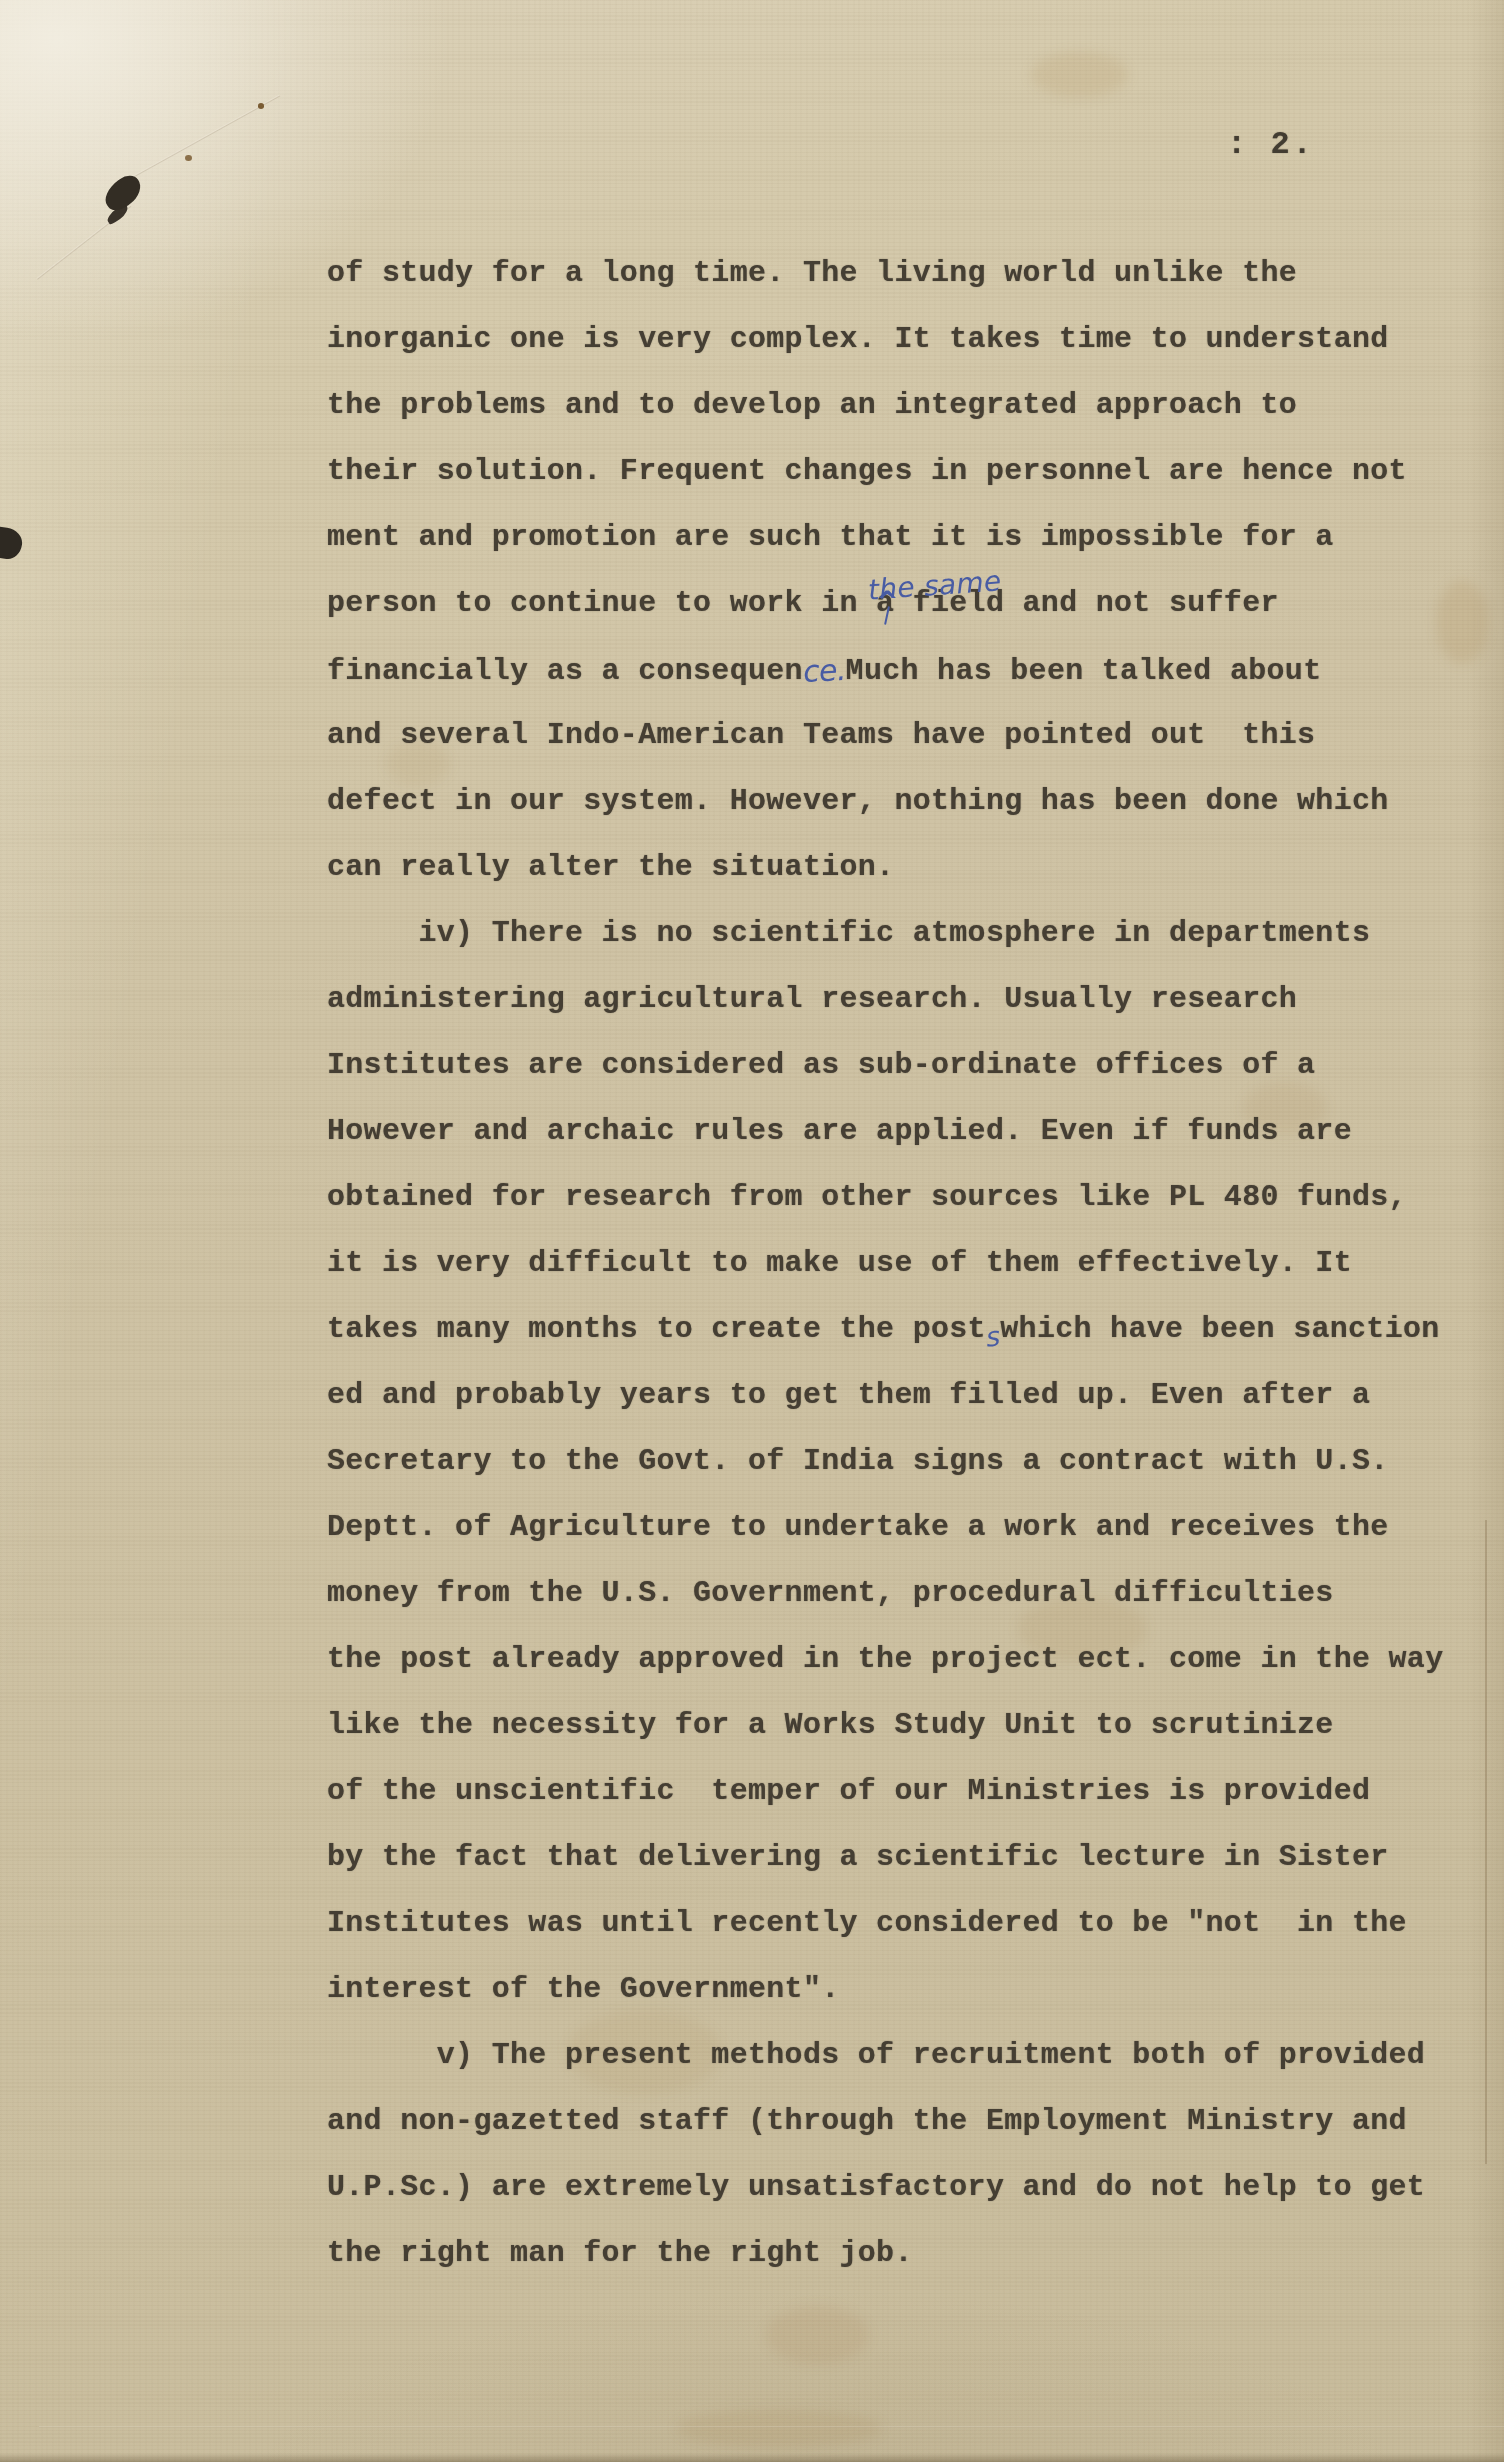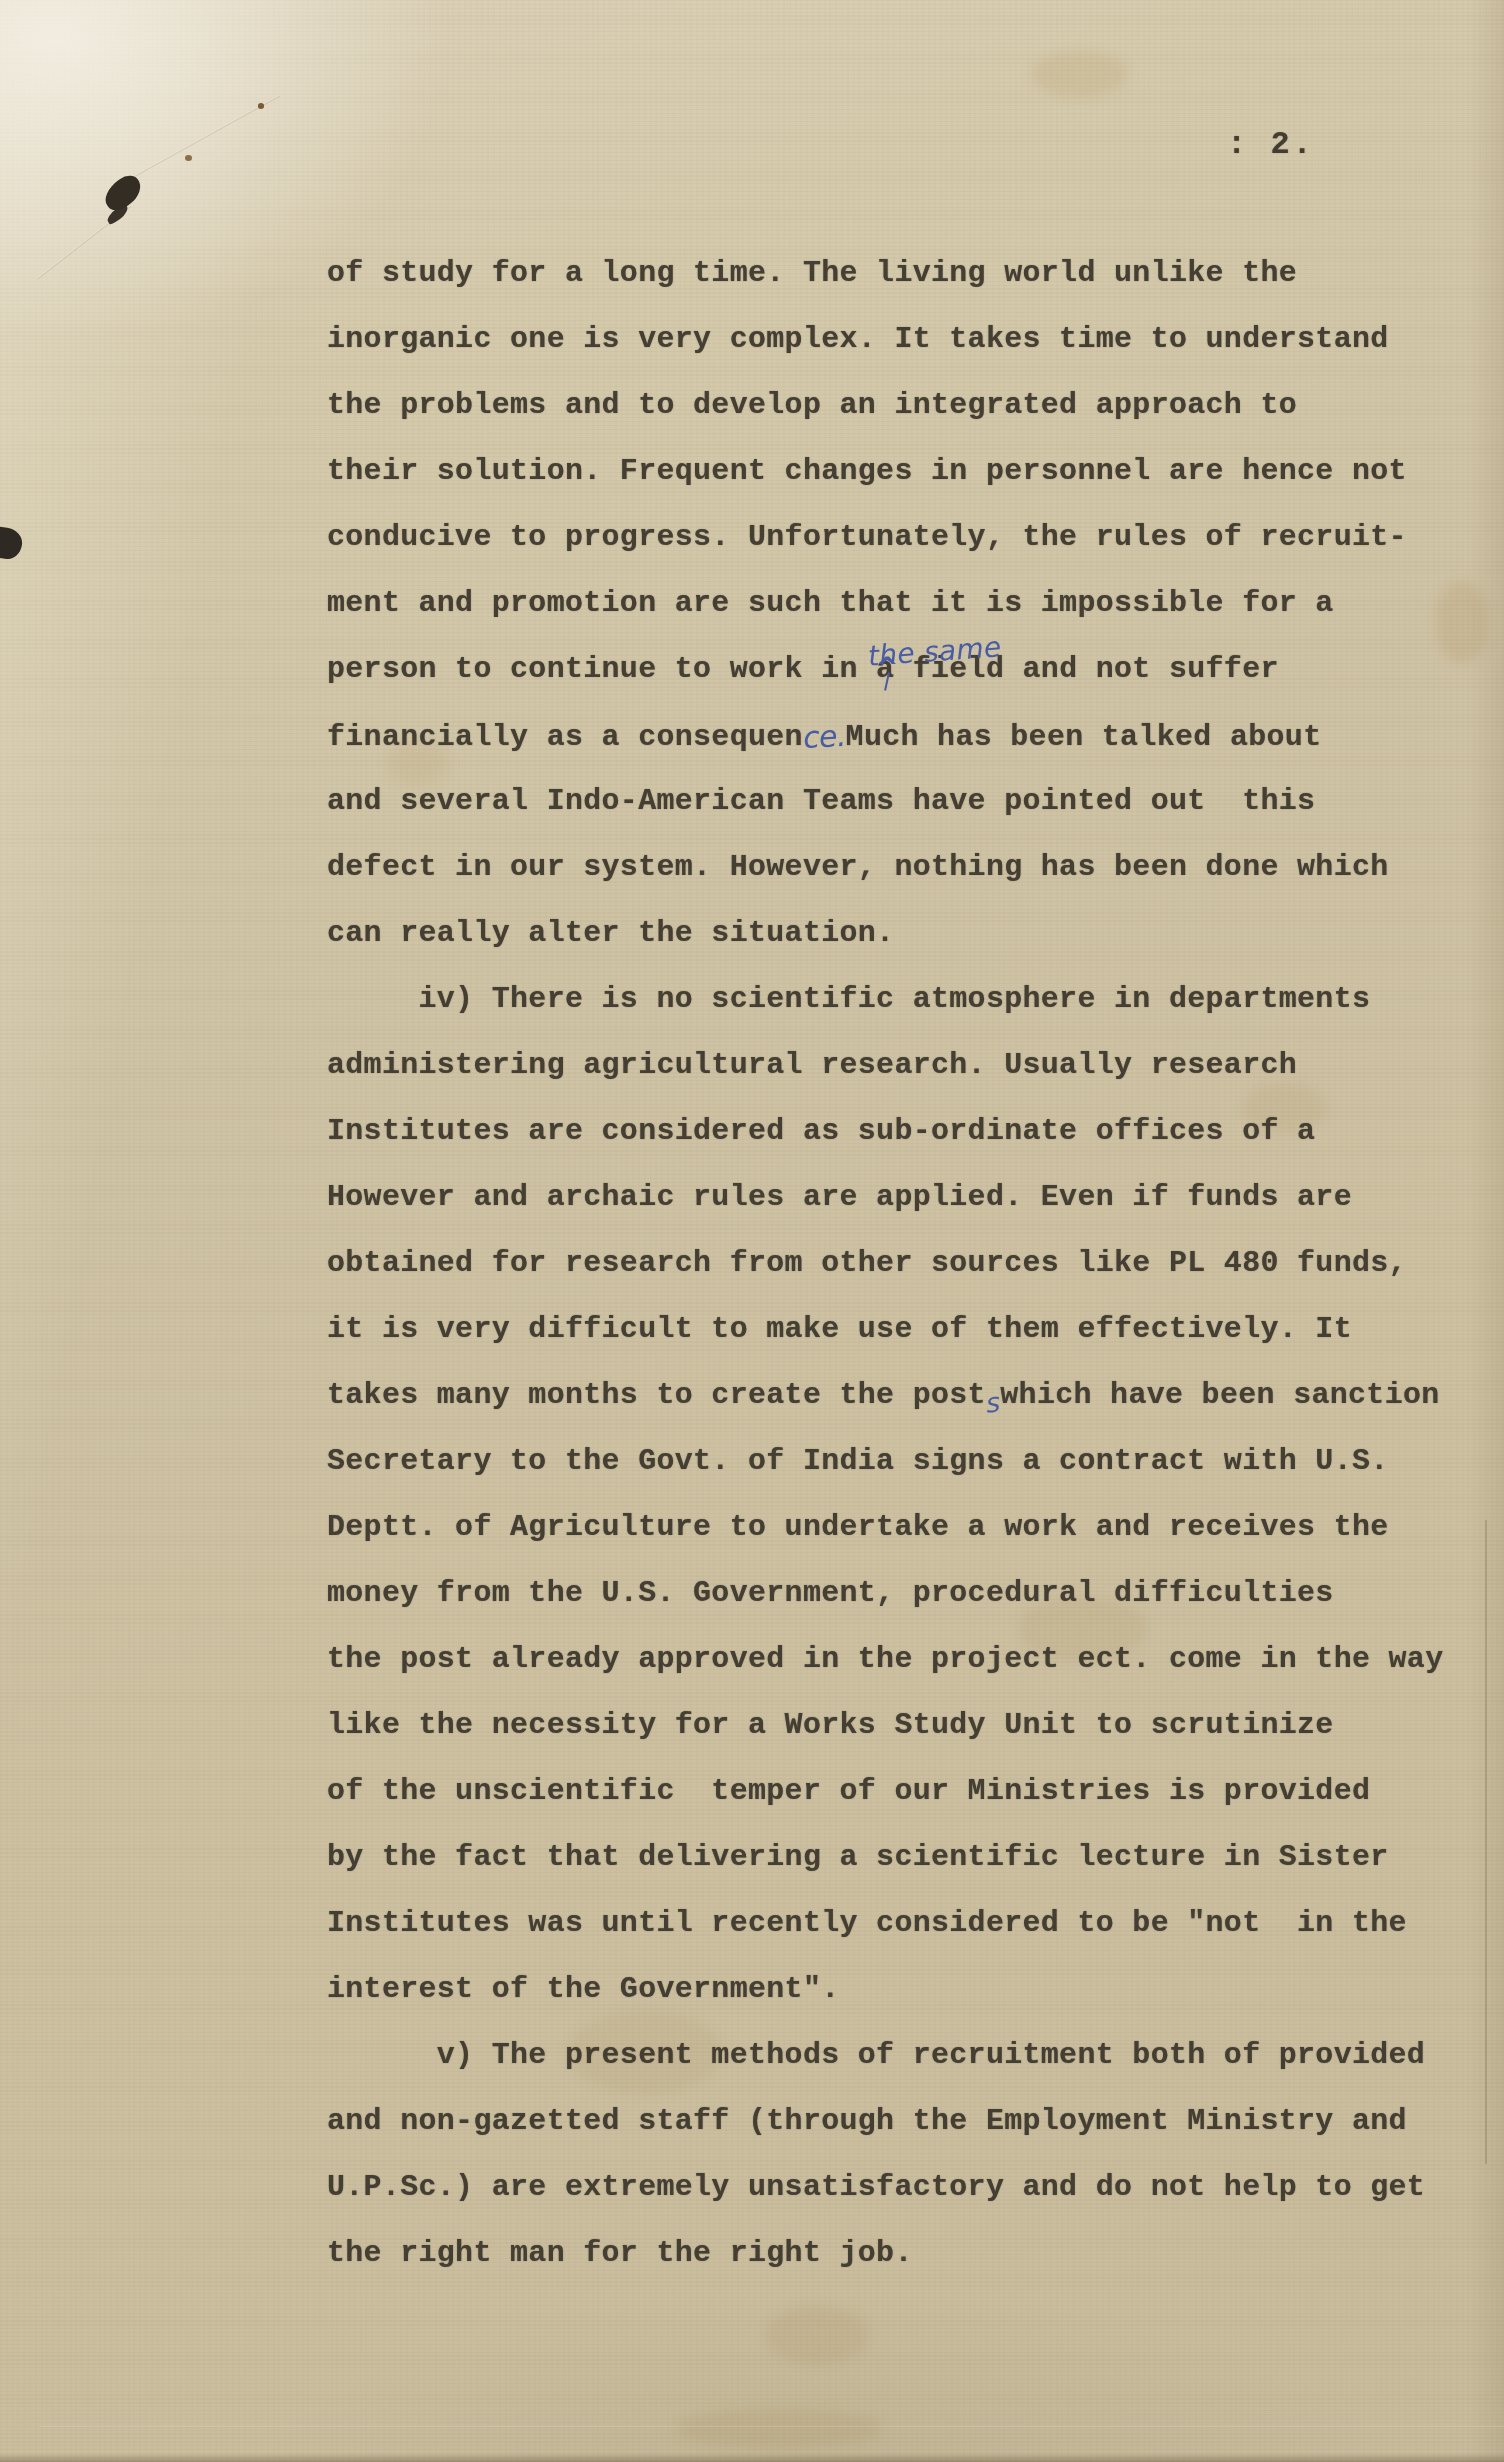--- a/index.html
+++ b/index.html
@@ -121,34 +121,34 @@
   <div class="fold-right"></div>
   <div class="bottom-shade"></div>
 
   <div class="page-number">: 2.</div>
 
   <div class="text-block">
       <div class="line"><span class="typed">of study for a long time. The living world unlike the</span></div>
       <div class="line"><span class="typed">inorganic one is very complex. It takes time to understand</span></div>
       <div class="line"><span class="typed">the problems and to develop an integrated approach to</span></div>
       <div class="line"><span class="typed">their solution. Frequent changes in personnel are hence not</span></div>
-      <div class="line"><span class="typed">conducive to progress. Unfortunately, the rules of recruit-</span></div>
       <div class="line"><span class="typed">ment and promotion are such that it is impossible for a</span></div>
       <div class="line"><span class="typed">person to continue to work in </span><span class="ins"><span class="typed">a</span><span class="hand above">the same</span><span class="caret">^</span></span><span class="typed"> field and not suffer</span></div>
       <div class="line"><span class="typed">financially as a consequen</span><span class="hand inline">ce.</span><span class="typed">Much has been talked about</span></div>
       <div class="line"><span class="typed">and several Indo-American Teams have pointed out  this</span></div>
       <div class="line"><span class="typed">defect in our system. However, nothing has been done which</span></div>
       <div class="line"><span class="typed">can really alter the situation.</span></div>
       <div class="line"><span class="typed">     iv) There is no scientific atmosphere in departments</span></div>
       <div class="line"><span class="typed">administering agricultural research. Usually research</span></div>
       <div class="line"><span class="typed">Institutes are considered as sub-ordinate offices of a</span></div>
       <div class="line"><span class="typed">However and archaic rules are applied. Even if funds are</span></div>
       <div class="line"><span class="typed">obtained for research from other sources like PL 480 funds,</span></div>
       <div class="line"><span class="typed">it is very difficult to make use of them effectively. It</span></div>
       <div class="line"><span class="typed">takes many months to create the post</span><span class="hand sub">s</span><span class="typed">which have been sanction</span></div>
+      <div class="line"><span class="typed">ed and probably years to get them filled up. Even after a</span></div>
       <div class="line"><span class="typed">Secretary to the Govt. of India signs a contract with U.S.</span></div>
       <div class="line"><span class="typed">Deptt. of Agriculture to undertake a work and receives the</span></div>
       <div class="line"><span class="typed">money from the U.S. Government, procedural difficulties</span></div>
       <div class="line"><span class="typed">the post already approved in the project ect. come in the way</span></div>
       <div class="line"><span class="typed">like the necessity for a Works Study Unit to scrutinize</span></div>
       <div class="line"><span class="typed">of the unscientific  temper of our Ministries is provided</span></div>
       <div class="line"><span class="typed">by the fact that delivering a scientific lecture in Sister</span></div>
       <div class="line"><span class="typed">Institutes was until recently considered to be "not  in the</span></div>
       <div class="line"><span class="typed">interest of the Government".</span></div>
       <div class="line"><span class="typed">      v) The present methods of recruitment both of provided</span></div>

